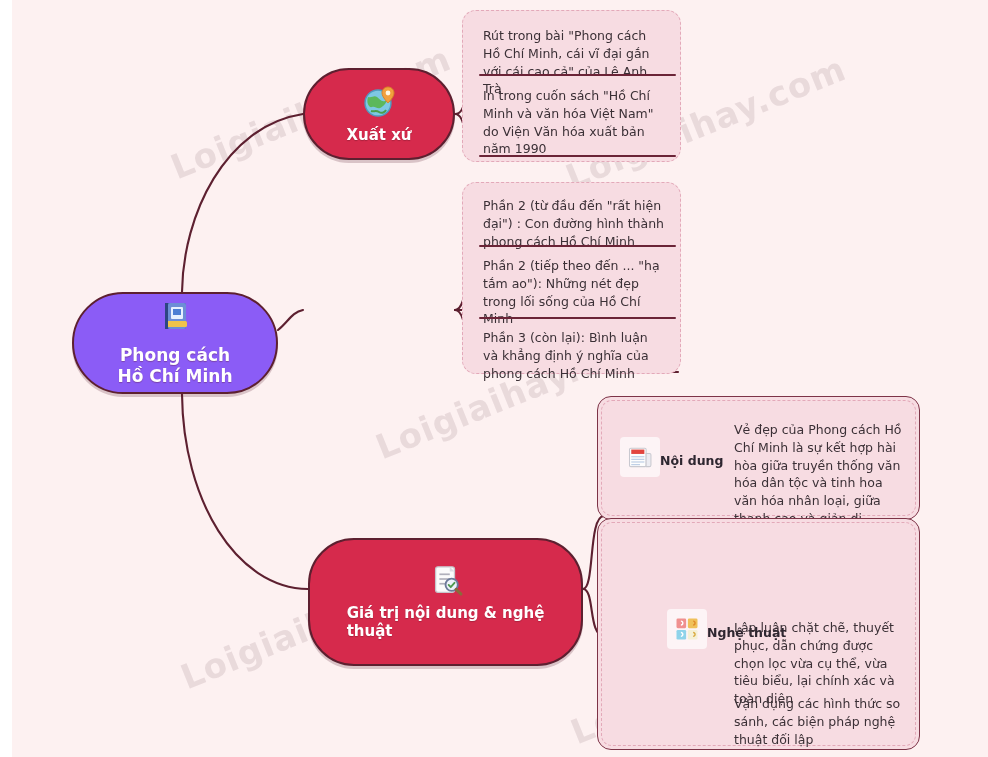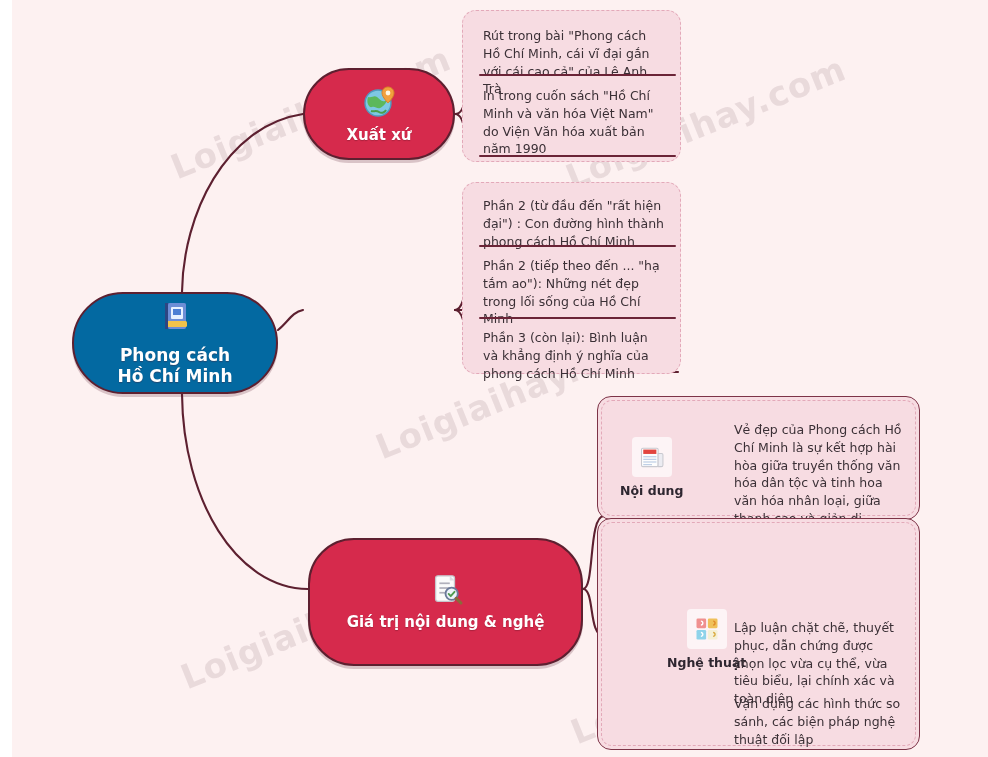--- a/index.html
+++ b/index.html
@@ -45,21 +45,21 @@
     box-shadow: 0 3px 0 rgba(93,32,48,.22);
   }
   .node .label {
     font-weight: 700;
     line-height: 1.22;
     text-shadow: 0 1px 1px rgba(90,20,35,.35);
   }
   #root-node {
     left: 72px; top: 292px; width: 206px; height: 102px;
     border-radius: 51px;
-    background: #0369a1;
+    background: #8b5cf6;
   }
   #root-node .label { font-size: 17px; padding-top: 4px; }
   .branch-node { background: #d62a4c; border-radius: 46px; }
   #node-xuat-xu { left: 303px; top: 68px; width: 152px; height: 92px; }
   #node-bo-cuc  { left: 303px; top: 264px; width: 152px; height: 92px; }
   #node-gia-tri { left: 308px; top: 538px; width: 275px; height: 128px; }
   .branch-node .label { font-size: 15px; padding: 0 14px; }
   .node-icon { width: 36px; height: 36px; margin-bottom: 6px; display:block; }
   #node-gia-tri .node-icon { width: 34px; height: 34px; }
 
@@ -94,21 +94,21 @@
   .sep {
     position: absolute;
     height: 2px;
     background: #6b2437;
     border-radius: 1px;
   }
 
   
   .side-icon {
     position: absolute;
-    display: flex; flex-direction: column; align-items: center;
+    display: flex; flex-direction: row; align-items: center;
   }
   .side-icon .sq {
     width: 40px; height: 40px; background: #fdf4f6;
     border-radius: 4px; display: flex; align-items: center; justify-content: center;
   }
   .side-icon .cap {
     margin-top: 6px; font-size: 12.5px; font-weight: 700; color: #2e2630;
     white-space: nowrap;
   }
 </style>
@@ -205,20 +205,21 @@
       <path d="M22 3l5 5h-5z" fill="#dcdce2"></path>
       <rect x="11" y="10" width="11" height="1.8" fill="#b0b0bb"></rect>
       <rect x="11" y="15" width="11" height="1.8" fill="#b0b0bb"></rect>
       <rect x="11" y="20" width="7" height="1.8" fill="#b0b0bb"></rect>
       <circle cx="24" cy="22" r="6.5" fill="#eef3fb" stroke="#6b7a99" stroke-width="2"></circle>
       <path d="M20.8 22.2l2.2 2.3 4-4.6" fill="none" stroke="#4f9a4f" stroke-width="2" stroke-linecap="round" stroke-linejoin="round"></path>
       <path d="M28.8 26.8l5 5" stroke="#8a6a3a" stroke-width="3.2" stroke-linecap="round"></path>
     </svg>
     <div class="label">
       <div style="text-align:left;">Giá trị nội dung &amp; nghệ</div>
+      <div style="text-align:left;">thuật</div>
     </div>
   </div>
 
   <div id="group-noi-dung" class="group outlined">
     <div class="inner-dash">
       <div class="side-icon" style="left:18px; top:36px;">
         <div class="sq">
           <svg viewBox="0 0 32 32" width="28" height="28">
             <rect x="4" y="6" width="19" height="21" rx="1.5" fill="#fdfdfd" stroke="#c9c9d0" stroke-width="1.2"></rect>
             <rect x="6" y="7.5" width="15" height="5" fill="#e2453f"></rect>

